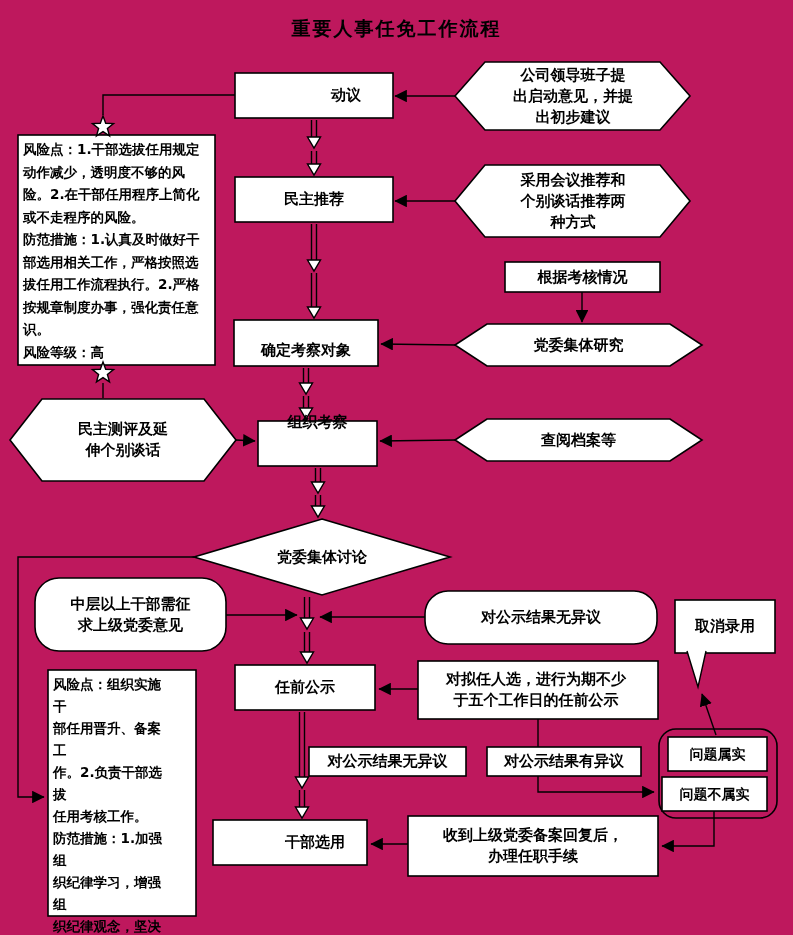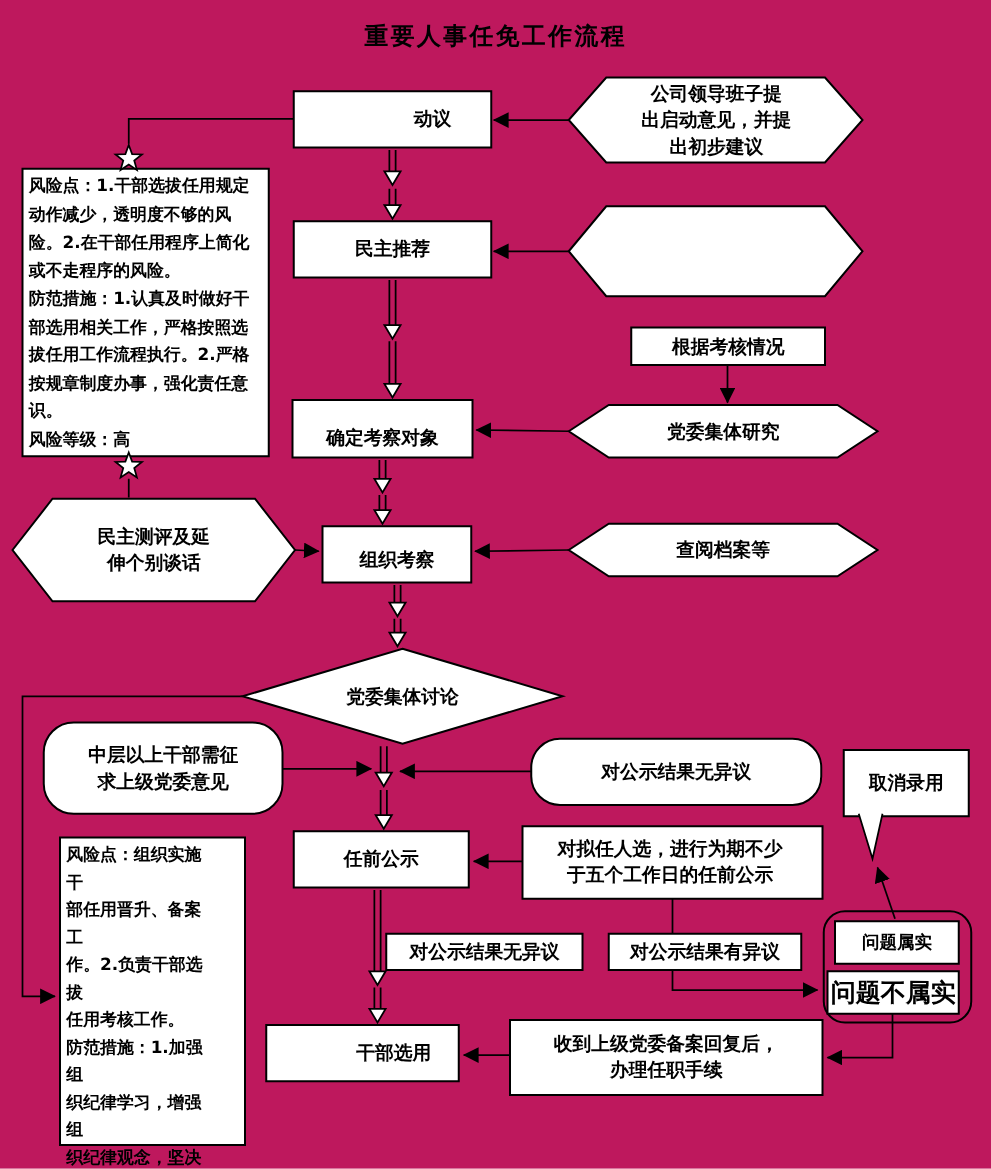--- a/index.html
+++ b/index.html
@@ -127,42 +127,45 @@
   <rect class="noFill" x="659" y="729" width="118" height="89" rx="17"></rect>
   <rect class="shape" x="668" y="737" width="99" height="34"></rect>
   <rect class="shape" x="662" y="777" width="105" height="34"></rect>
 </svg>
 
 <div class="title" style="left:0;top:16px;width:793px;">重要人事任免工作流程</div>
 
 <div class="lbl" style="left:235px;top:73px;width:158px;height:45px;margin-left:32px;">动议</div>
 <div class="lbl" style="left:235px;top:177px;width:158px;height:45px;">民主推荐</div>
 <div class="lbl" style="left:234px;top:320px;width:144px;height:61px;">确定考察对象</div>
-<div class="lbl" style="left:258px;top:426px;width:119px;height:45px;">组织考察</div>
+<div class="lbl" style="left:258px;top:401px;width:119px;height:45px;font-family:Liberation Mono, monospace;">组织考察</div>
 <div class="lbl" style="left:242px;top:541px;width:160px;height:32px;">党委集体讨论</div>
 <div class="lbl" style="left:235px;top:665px;width:140px;height:45px;">任前公示</div>
 <div class="lbl" style="left:213px;top:820px;width:154px;height:45px;margin-left:25px;">干部选用</div>
 <div class="lbl" style="left:458px;top:62px;width:230px;height:68px;">公司领导班子提
 出启动意见，并提
 出初步建议</div>
+<div class="lbl" style="left:458px;top:165px;width:230px;height:72px;">采用会议推荐和
+个别谈话推荐两
+种方式</div>
 <div class="lbl" style="left:505px;top:262px;width:155px;height:30px;">根据考核情况</div>
 <div class="lbl" style="left:455px;top:324px;width:247px;height:42px;">党委集体研究</div>
 <div class="lbl" style="left:455px;top:419px;width:247px;height:42px;">查阅档案等</div>
 <div class="lbl" style="left:10px;top:399px;width:226px;height:82px;">民主测评及延
 伸个别谈话</div>
 <div class="lbl" style="left:35px;top:578px;width:191px;height:73px;">中层以上干部需征
 求上级党委意见</div>
 <div class="lbl" style="left:425px;top:591px;width:232px;height:53px;">对公示结果无异议</div>
 <div class="lbl" style="left:418px;top:661px;width:236px;height:58px;">对拟任人选，进行为期不少
 于五个工作日的任前公示</div>
 <div class="lbl" style="left:408px;top:816px;width:250px;height:60px;">收到上级党委备案回复后，
 办理任职手续</div>
 <div class="lbl" style="left:675px;top:600px;width:100px;height:53px;">取消录用</div>
 <div class="lbl" style="left:668px;top:737px;width:99px;height:34px;font-size:14px;">问题属实</div>
-<div class="lbl" style="left:662px;top:777px;width:105px;height:34px;font-size:20px;">问题不属实</div>
+<div class="lbl" style="left:662px;top:777px;width:105px;height:34px;font-size:14px;">问题不属实</div>
 <div class="lbl" style="left:309px;top:747px;width:157px;height:29px;">对公示结果无异议</div>
 <div class="lbl" style="left:487px;top:747px;width:154px;height:29px;">对公示结果有异议</div>
 
 <div class="note" style="left:18px;top:135px;width:197px;height:230px;line-height:22.5px;">风险点：1.干部选拔任用规定
 动作减少，透明度不够的风
 险。2.在干部任用程序上简化
 或不走程序的风险。
 防范措施：1.认真及时做好干
 部选用相关工作，严格按照选
 拔任用工作流程执行。2.严格

